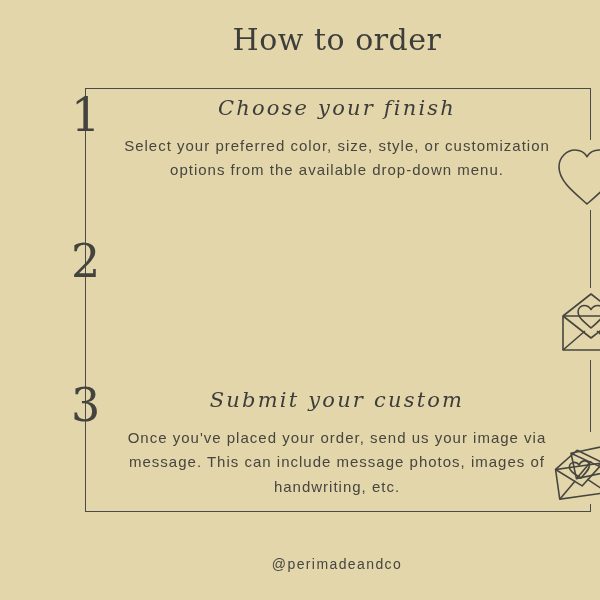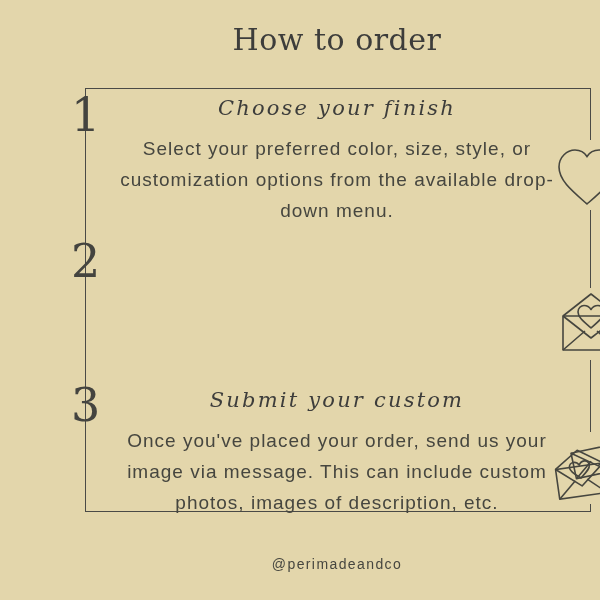--- a/index.html
+++ b/index.html
@@ -79,21 +79,21 @@
     font-style: italic;
     font-size: 21px;
     letter-spacing: 2.2px;
     color: #3d3d3b;
   }
   .step-body {
     width: 470px;
     margin: 14px auto 0 auto;
     text-align: center;
     font-family: "Liberation Sans", sans-serif;
-    font-size: 19px;
+    font-size: 15px;
     letter-spacing: 1.0px;
     line-height: 1.62;
     color: #46463f;
   }
   .footer {
     position: absolute;
     bottom: 28px;
     left: 0;
     width: 600px;
     text-align: center;
@@ -128,21 +128,21 @@
       <div class="step-body">Select your preferred color, size, style, or customization options from the available drop-down menu.</div>
     </div>
 
     <div class="step" style="top:244px;">
       <div class="step-num" style="top:-6px;">2</div>
     </div>
 
     <div class="step" style="top:388px;">
       <div class="step-num" style="top:-6px;">3</div>
       <div class="step-head">Submit your custom</div>
-      <div class="step-body">Once you've placed your order, send us your image via message. This can include custom photos, images of description, etc.</div>
+      <div class="step-body">Once you've placed your order, send us your image via message. This can include message photos, images of handwriting, etc.</div>
     </div>
 
   </div>
 
   <div class="icon" style="left:512px; top:138px;">
     <svg width="76" height="76" viewBox="0 0 76 76" fill="none" stroke="#46463f" stroke-width="1.6">
       <path d="M38 66 C22 52 10 42 10 29 C10 19 18 12 26 12 C31 12 35.5 14.5 38 18.5 C40.5 14.5 45 12 50 12 C58 12 66 19 66 29 C66 42 54 52 38 66 Z"></path>
     </svg>
   </div>
 

